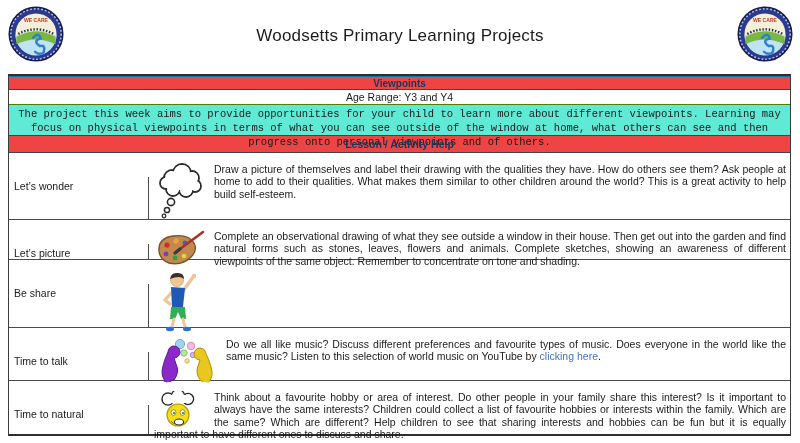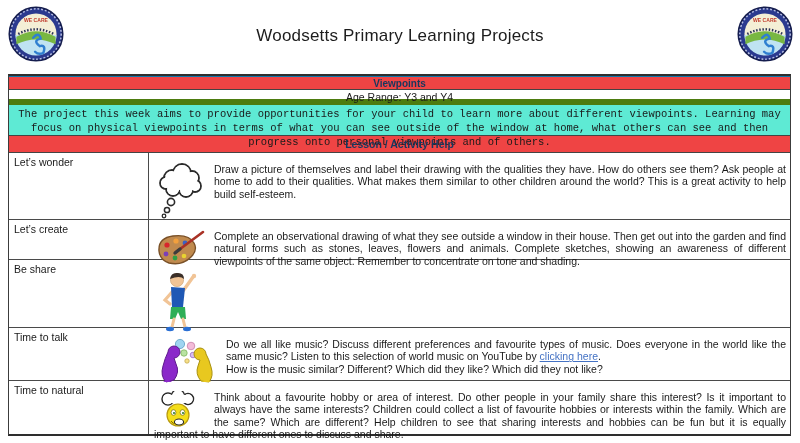--- a/index.html
+++ b/index.html
@@ -16,38 +16,38 @@
 
   
   .doc-table { position:absolute; left:8px; top:74px; width:783px;
                border:1px solid #3c3c3c; border-top:2px solid #2e2e2e;
                border-bottom:2px solid #2e2e2e; background:#fff; }
   .bar { background:#ef4444; color:#17375e; font-weight:bold; text-align:center;
          border-bottom:1px solid #444; }
   .bar.topic { height:14px; line-height:13px; font-size:10px; border-top:1px solid #1279ad; }
   .bar.section { height:17px; line-height:17px; font-size:10.5px; }
   .row-age { height:15px; line-height:15px; text-align:center; font-size:10.5px;
-             color:#1a1a1a; border-bottom:6px solid #4d7c0f; background:#fff; }
+             color:#1a1a1a; border-bottom:1px solid #4d7c0f; background:#fff; }
   .row-desc { padding:2px 6px 1px 6px; height:31px; text-align:center; font-size:10.5px;
               line-height:14px; color:#1a1a1a; border-bottom:1px solid #444; background:#5eead4;font-family:Liberation Mono, monospace; }
 
   .activity-row { display:flex; border-bottom:1px solid #4a4a4a; background:#fff; }
   .activity-row.last { border-bottom:none; }
   .label-cell { width:140px; flex:0 0 140px; border-right:1px solid #4a4a4a;
-                padding:3px 4px 0 5px; font-size:10.5px; color:#1a1a1a; }
+                padding:3px 4px 0 5px; font-size:10.5px; color:#1a1a1a;margin-top:24px; }
   .content-cell { flex:1; padding:2px 4px 0 5px; font-size:10.5px; line-height:12.4px;
                   color:#1a1a1a; text-align:justify;margin-top:8px; }
   .fig { float:left; display:flex; align-items:flex-start; justify-content:center;
          margin:0 7px 1px 1px; }
   .f-wonder  { width:52px; height:58px; }
   .f-create  { width:52px; height:37px; }
   .f-active  { width:46px; height:64px; }
   .f-talk    { width:64px; height:47px; }
   .f-reflect { width:52px; height:36px; }
-  a.doclink { color:#4472c4; text-decoration:underline; cursor:pointer; }
+  a.doclink { color:#4472c4; cursor:pointer; }
 </style>
 </head>
 <body>
 
 <div class="page">
 
   <div class="header">
 
     <svg class="logo left" viewBox="0 0 60 60">
       <circle cx="30" cy="30" r="28.5" fill="#2b3a8f" stroke="#151d4e" stroke-width="2"></circle>
@@ -111,21 +111,21 @@
             <circle cx="13" cy="39" r="3.6" fill="#fff" stroke="#2b2b2b" stroke-width="1.6"></circle>
             <circle cx="9" cy="47" r="2.6" fill="#fff" stroke="#2b2b2b" stroke-width="1.5"></circle>
             <circle cx="6" cy="53" r="1.8" fill="#fff" stroke="#2b2b2b" stroke-width="1.3"></circle>
           </svg>
         </span>
         <span>Draw a picture of themselves and label their drawing with the qualities they have. How do others see them? Ask people at home to add to their qualities. What makes them similar to other children around the world? This is a great activity to help build self-esteem.</span>
       </div>
     </div>
 
     <div class="activity-row" style="height:40px">
-      <div class="label-cell">Let’s create</div>
+      <div class="label-cell">Let’s picture</div>
       <div class="content-cell">
         <span class="fig f-create">
           <svg width="50" height="37" viewBox="0 0 50 37">
             <path d="M3,21 Q2,8 17,6 Q33,4 38,13 Q42,20 35,27 Q26,36 13,33 Q4,30 3,21 Z" fill="#c08a4e" stroke="#7a5128" stroke-width="1.4"></path>
             <circle cx="11" cy="15" r="2.6" fill="#d8262c"></circle>
             <circle cx="20" cy="11" r="2.6" fill="#f2a03d"></circle>
             <circle cx="29" cy="13" r="2.4" fill="#3a62c4"></circle>
             <circle cx="10" cy="24" r="2.4" fill="#7c3fb8"></circle>
             <circle cx="19" cy="28" r="2.4" fill="#2f9e44"></circle>
             <circle cx="28" cy="26" r="2.3" fill="#e8d331"></circle>
@@ -167,21 +167,20 @@
             <circle cx="26" cy="15" r="3.2" fill="#b9e3a2" stroke="#7fb55e" stroke-width="0.8"></circle>
             <circle cx="35" cy="17" r="2.8" fill="#d9bdf0" stroke="#9a6fc4" stroke-width="0.8"></circle>
             <circle cx="29" cy="23" r="2.2" fill="#f6e08a" stroke="#c4aa4e" stroke-width="0.8"></circle>
             <path d="M10,14 a6,6 0 1 1 6,6 L18,26 Q22,34 16,42 L8,44 Q2,38 5,28 Q7,20 10,14 Z" fill="#8a28c9" stroke="#5e1a8c" stroke-width="1"></path>
             <path d="M5,44 q5,-4 9,0 Z" fill="#8a28c9"></path>
             <path d="M48,16 a6,6 0 1 0 -6,6 L40,28 Q37,36 43,43 L51,44 Q56,38 53,29 Q51,21 48,16 Z" fill="#e8c81f" stroke="#a8900e" stroke-width="1"></path>
             <path d="M44,44 q5,-4 9,0 Z" fill="#e8c81f"></path>
           </svg>
         </span>
         <span>Do we all like music? Discuss different preferences and favourite types of music. Does everyone in the world like the same music? Listen to this selection of world music on YouTube by </span><a class="doclink">clicking here</a><span>.</span><br>
-        <span>How is the music similar? Different? Which did they like? Which did they not like?</span>
       </div>
     </div>
 
     <div class="activity-row last" style="height:53px">
       <div class="label-cell">Time to natural</div>
       <div class="content-cell">
         <span class="fig f-reflect">
           <svg width="50" height="36" viewBox="0 0 50 36">
             <g stroke="#2b2b2b" stroke-width="1.5" fill="#fff">
               <circle cx="12" cy="8" r="6"></circle>

